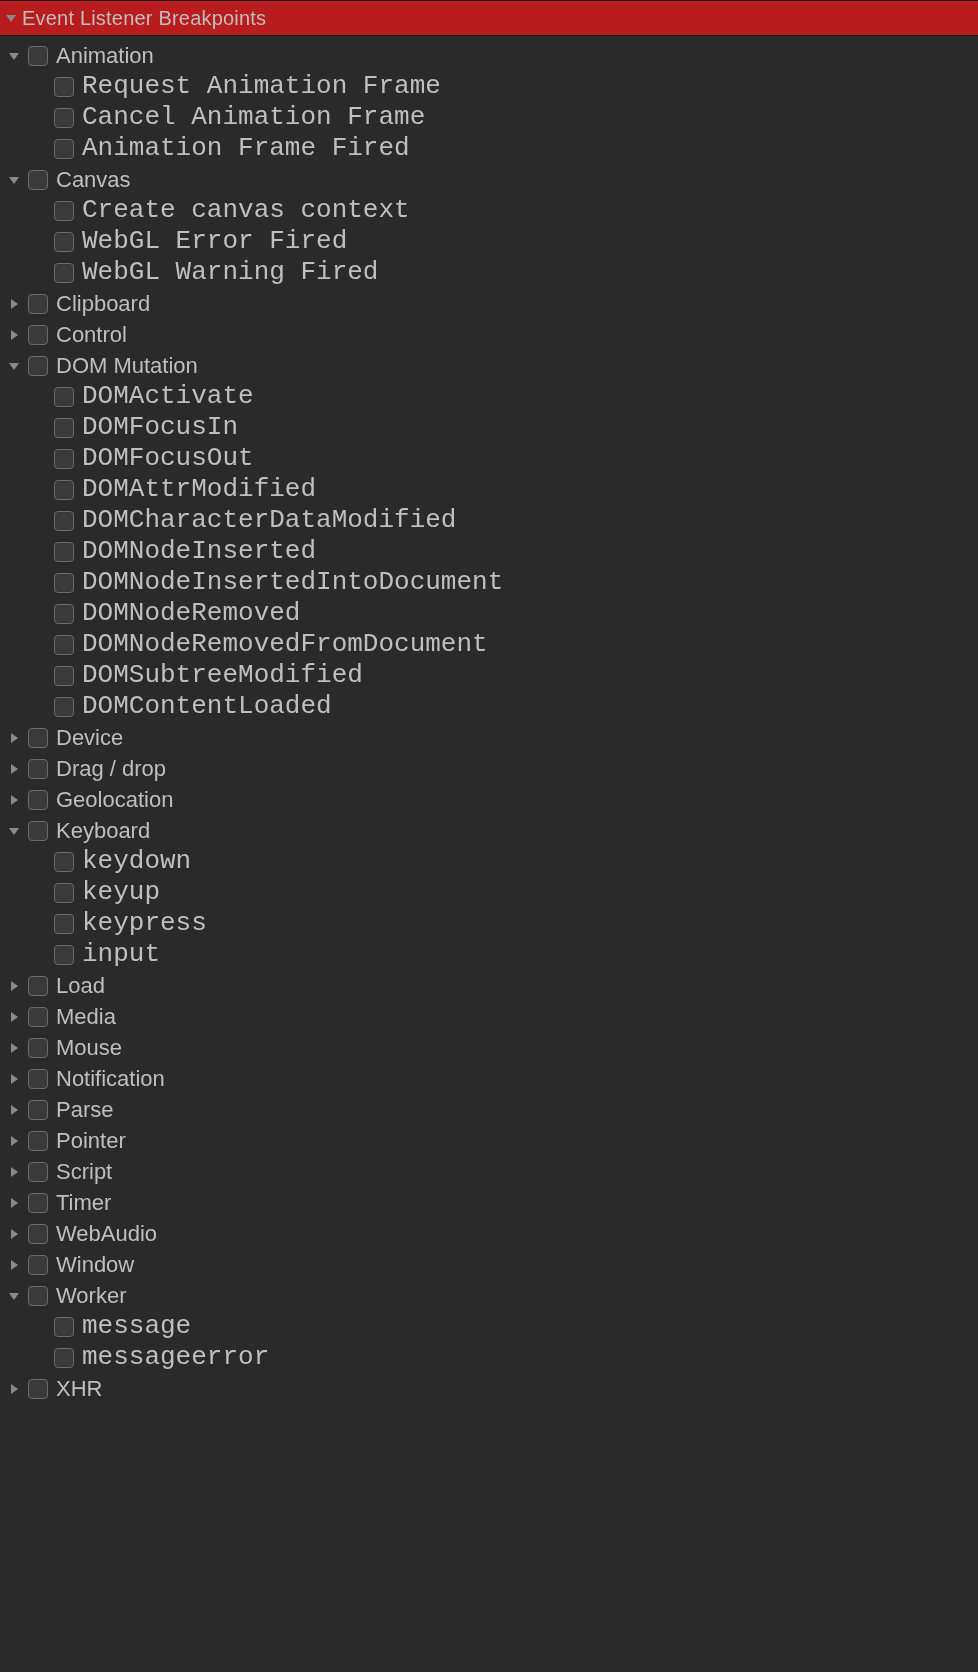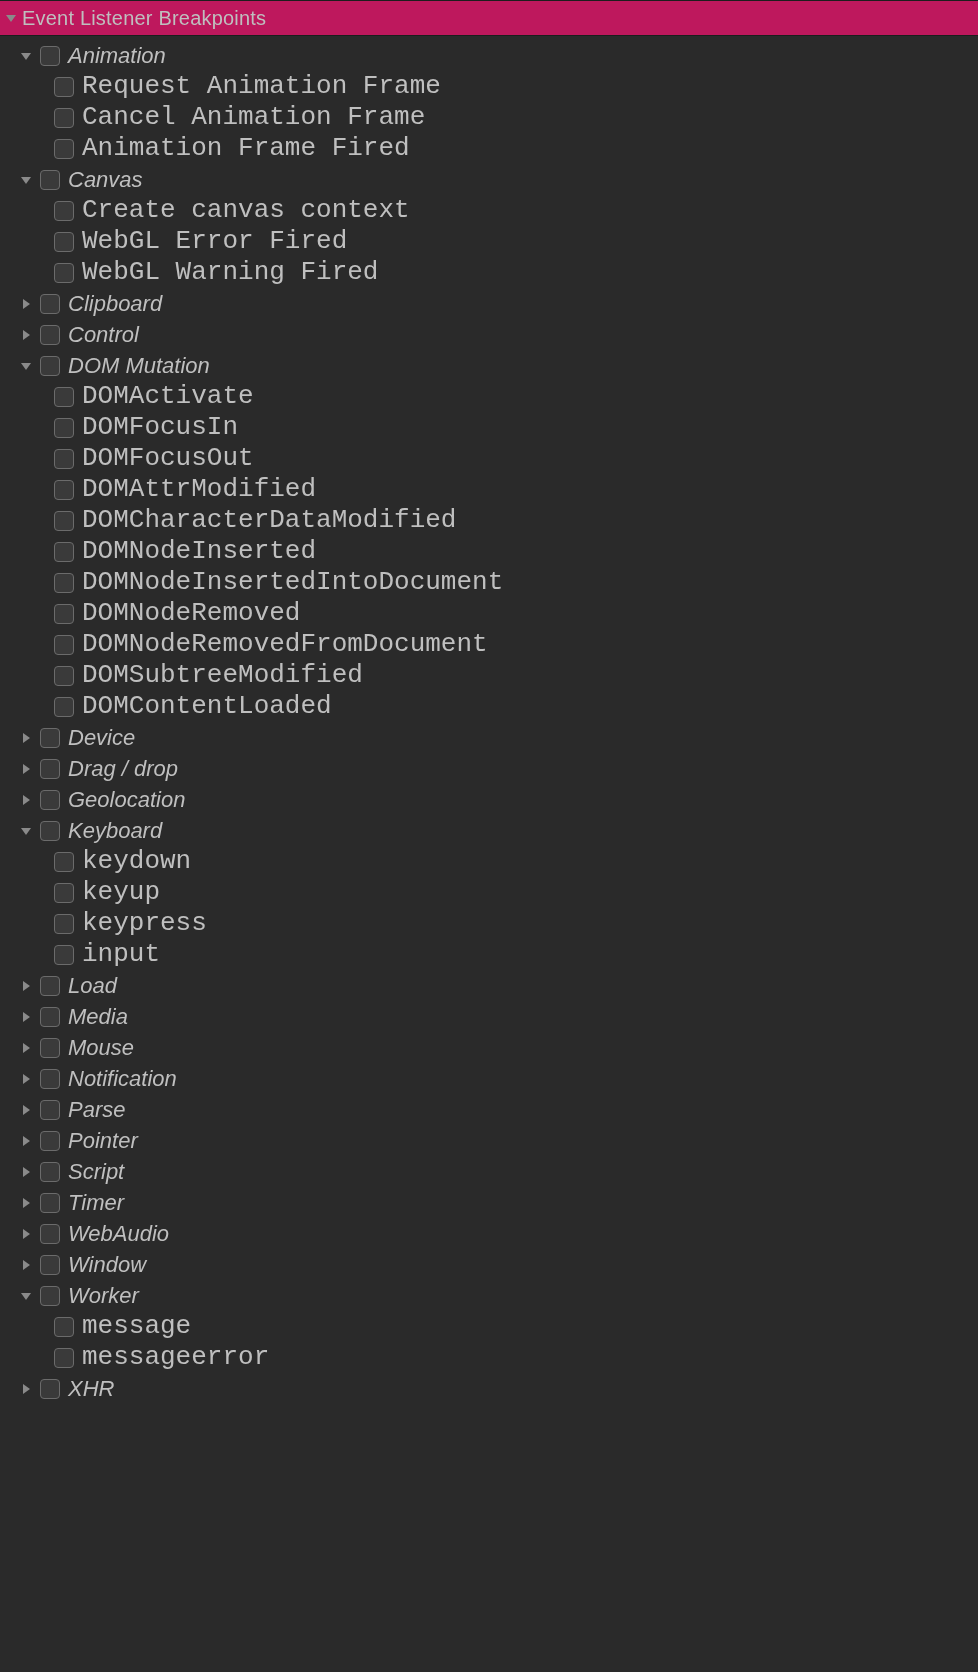--- a/index.html
+++ b/index.html
@@ -7,21 +7,21 @@
     width: 978px;
     height: 1672px;
     background: #2a2a2a;
     font-family: "Helvetica Neue", "Lucida Grande", Arial, sans-serif;
     font-size: 22px;
     color: #bfbfbf;
     overflow: hidden;
     -webkit-font-smoothing: antialiased;
   }
   .panel-header {
-    background: #be185d;
+    background: #b91c1c;
     height: 36px;
     display: flex;
     align-items: center;
     padding-left: 4px;
     border-top: 1px solid #1d1d1d;
     border-bottom: 1px solid #1d1d1d;
   }
   .panel-header .arrow {
     width: 14px;
     height: 14px;
@@ -38,21 +38,21 @@
   .tree {
     padding-top: 4px;
   }
   .cat-row, .child-row {
     display: flex;
     align-items: center;
     height: 31px;
     line-height: 31px;
     white-space: nowrap;
   }
-  .cat-row { padding-left: 16px; font-style: italic; }
+  .cat-row { padding-left: 4px; }
   .child-row { padding-left: 50px; }
   .arrow {
     width: 20px;
     height: 20px;
     display: inline-flex;
     align-items: center;
     justify-content: center;
     flex-shrink: 0;
     cursor: pointer;
   }

